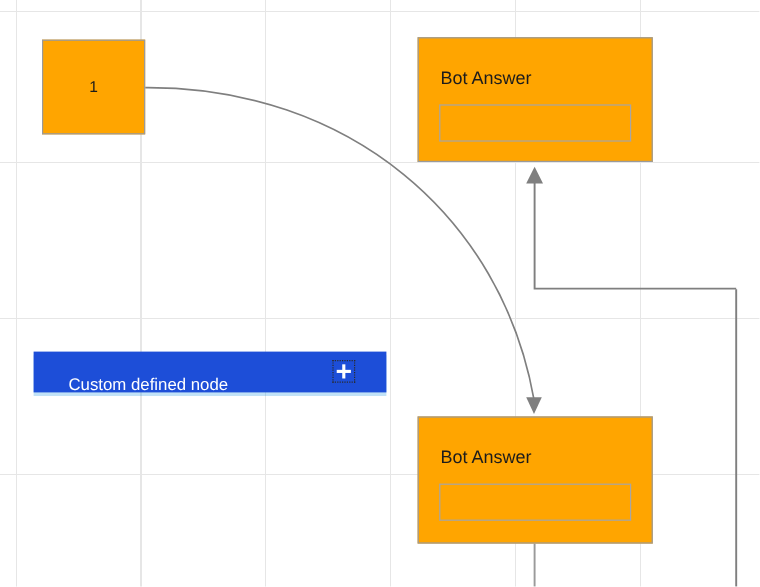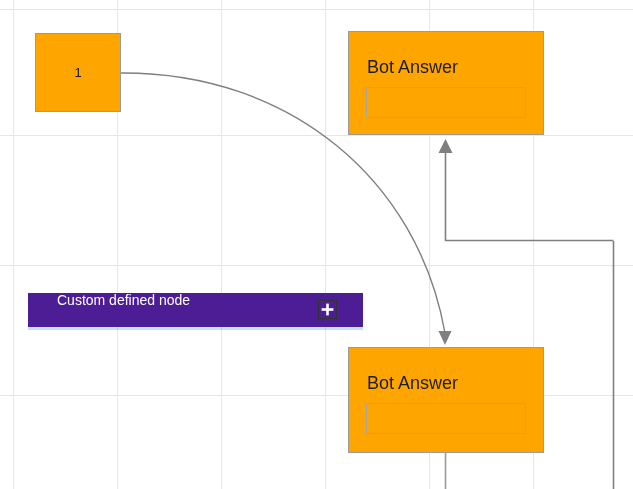--- a/index.html
+++ b/index.html
@@ -66,44 +66,44 @@
   .node-bot-bottom {
     left: 348px;
     top: 347px;
     width: 196px;
     height: 106px;
   }
   .bot-title {
     position: absolute;
     left: 18px;
     top: 26px;
-    font-size: 18px;
+    font-size: 15px;
     color: #1c1c1c;
     line-height: 1;
     white-space: nowrap;
   }
   .bot-slot {
     position: absolute;
     left: 17px;
     right: 17px;
     top: 55px;
     height: 31px;
     border: 1px solid #a6a6a6;
     background: transparent;
     box-sizing: border-box;
   }
   .node-custom {
     left: 28px;
     top: 293px;
-    width: 335px;
+    width: 294px;
     height: 34px;
-    background: #4c1d95;
+    background: #1d4ed8;
     box-shadow: 0 3px 0 0 rgba(33,150,227,0.28);
     display: flex;
-    align-items: flex-start;
+    align-items: flex-end;
   }
   .node-custom .custom-label {
     color: #ffffff;
     font-size: 14px;
     margin-left: 29px;
     line-height: 1;
     white-space: nowrap;
   }
   .plus-box {
     position: absolute;

